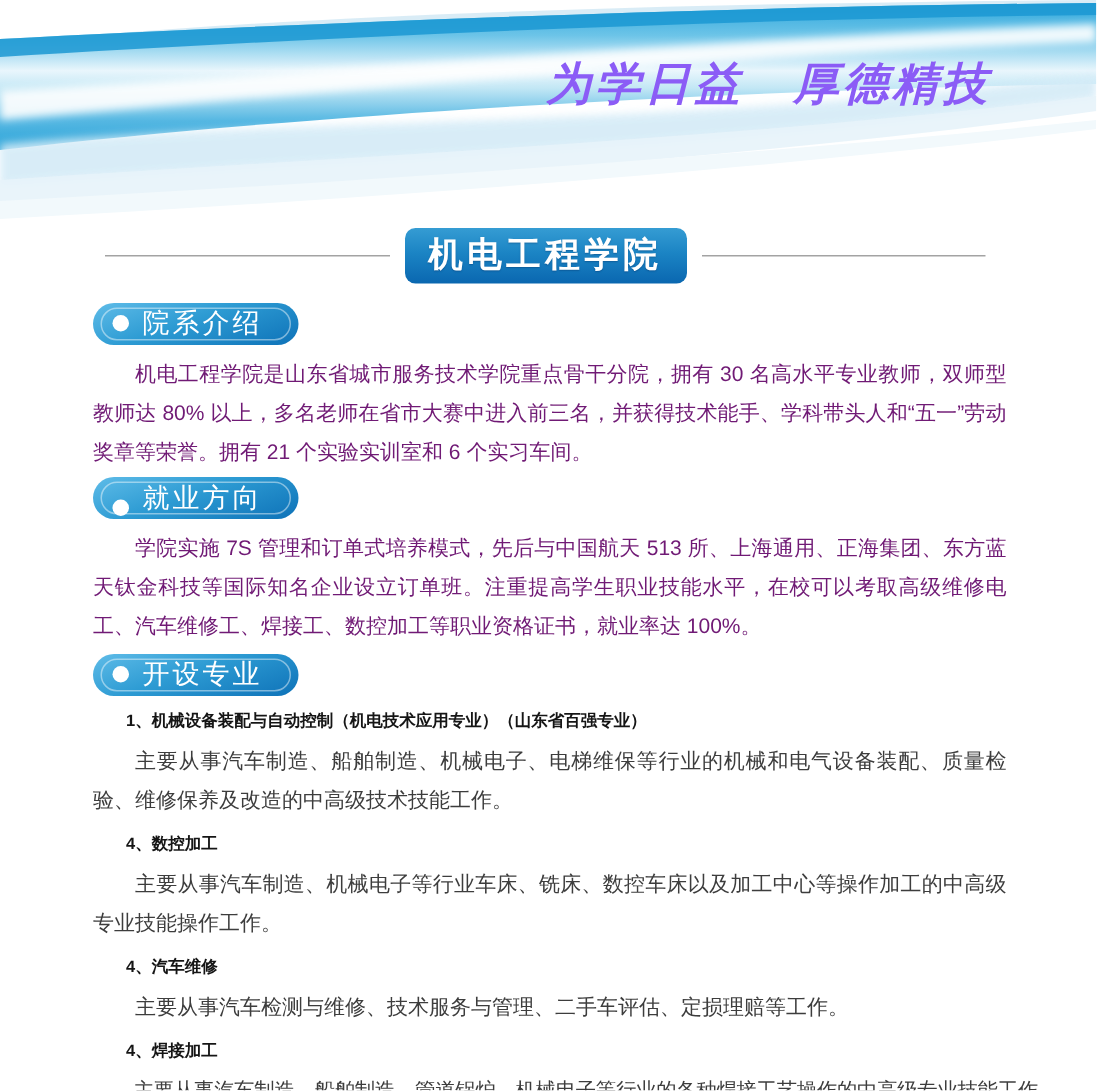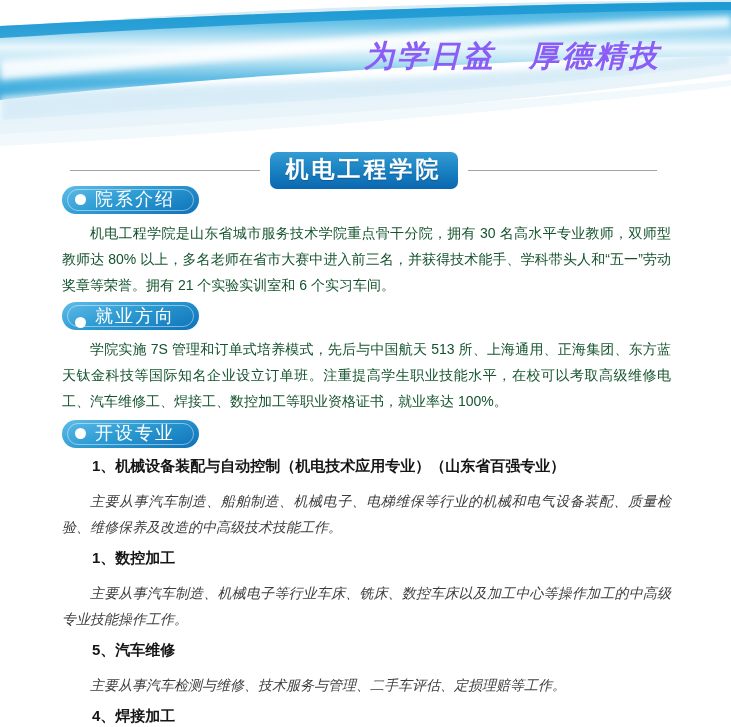--- a/index.html
+++ b/index.html
@@ -45,39 +45,39 @@
     background:linear-gradient(160deg,#5fbce8 0%,#2d9bd3 45%,#0e72b8 100%);
     color:#fff; font-size:18px; letter-spacing:2px;
   }
   .badge::after {
     content:""; position:absolute; inset:3px 5px;
     border:1px solid rgba(255,255,255,.45); border-radius:999px;
     pointer-events:none;
   }
   .badge .dot { width:11px; height:11px; border-radius:50%; background:#fff; flex:none; }
 
-  .b1 { margin-top:0; }
+  .b1 { margin-top:16px; }
   .b2 { margin-top:4px;align-items:flex-end; }
   .b3 { margin-top:6px; }
 
   .para {
     margin-top:6px;
-    font-size:14px; line-height:26px; color:#14532d;
+    font-size:14px; line-height:26px; color:#701a75;
     text-align:justify; text-indent:2em;
   }
 
   .major-title {
     margin-top:8px;
     padding-left:2em;
-    font-size:15px; line-height:19px; font-weight:bold; color:#151515;
+    font-size:11px; line-height:19px; font-weight:bold; color:#151515;
   }
   .major-desc {
-    margin-top:13px;
+    margin-top:3px;
     font-size:14px; line-height:26px; color:#3d3d3d;
-    text-align:justify; text-indent:2em;font-style:italic;
+    text-align:justify; text-indent:2em;
   }
   .major-desc.one-line { white-space:nowrap; font-size:13.6px; letter-spacing:-0.2px; text-align:left; }
 </style>
 </head>
 <body>
 
 <div class="page">
 
   <div class="wave-header">
     <svg viewBox="0 0 731 148" preserveAspectRatio="none">
@@ -129,26 +129,26 @@
       <span class="dot"></span>
       <span>开设专业</span>
     </div>
 
     <div>
       <div class="major-title">1、机械设备装配与自动控制（机电技术应用专业）（山东省百强专业）</div>
       <p class="major-desc">主要从事汽车制造、船舶制造、机械电子、电梯维保等行业的机械和电气设备装配、质量检验、维修保养及改造的中高级技术技能工作。</p>
     </div>
 
     <div>
-      <div class="major-title">1、数控加工</div>
+      <div class="major-title">4、数控加工</div>
       <p class="major-desc">主要从事汽车制造、机械电子等行业车床、铣床、数控车床以及加工中心等操作加工的中高级专业技能操作工作。</p>
     </div>
 
     <div>
-      <div class="major-title">5、汽车维修</div>
+      <div class="major-title">4、汽车维修</div>
       <p class="major-desc">主要从事汽车检测与维修、技术服务与管理、二手车评估、定损理赔等工作。</p>
     </div>
 
     <div>
       <div class="major-title">4、焊接加工</div>
       <p class="major-desc one-line">主要从事汽车制造、船舶制造、管道锅炉、机械电子等行业的各种焊接工艺操作的中高级专业技能工作。</p>
     </div>
 
   </div>
 </div>

